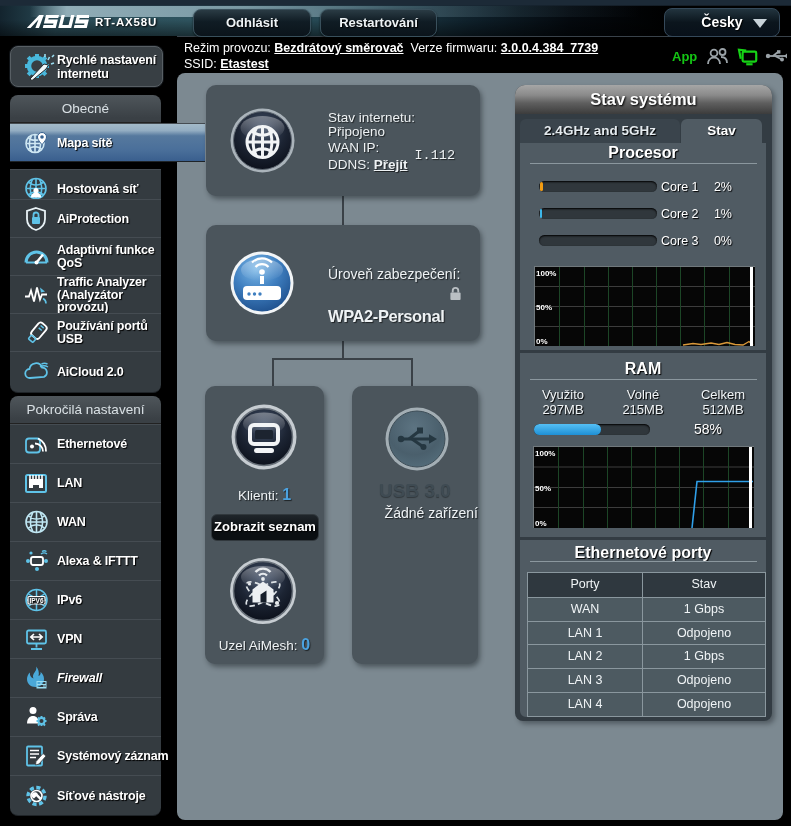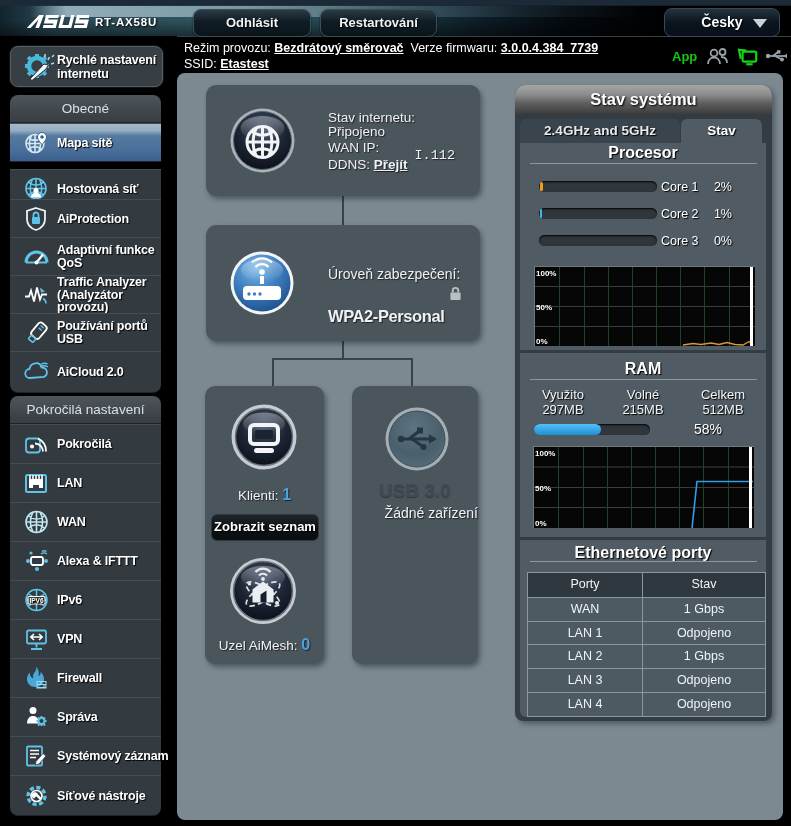--- a/index.html
+++ b/index.html
@@ -128,21 +128,21 @@
             <rect x="7.5" y="-2" width="5" height="4"></rect>
           </g>
         </g>
  </g>
  <path d="M6 28 L20 13 l4.5 1 -2.5 4 L8 29.5 Z" fill="#f2f8fa" stroke="#23282c" stroke-width="1"></path>
  <path d="M24 9 l1.5-3 M27 13 l3-1 M21 6 l0-3 M28 6 l2-2" stroke="#9adcf0" stroke-width="1.6" fill="none"></path>
 </svg>
     <div style="position:absolute;left:46px;top:50%;transform:translateY(-50%);line-height:14px;white-space:nowrap;font-size:12.5px;letter-spacing:-0.2px;">Rychlé nastavení<br>internetu</div>
   </div>
 <div class="abs mhead" style="top:95px;height:27px;line-height:27px;">Obecné</div>
-<div class="abs mitem active" style="top:123px;height:37px;">
+<div class="abs mitem active" style="top:123px;height:37px;padding-left:44px;">
     <svg width="27" height="27" viewBox="0 0 27 27">
       <g fill="none" stroke="#cfe8f4" stroke-width="1.6">
         <circle cx="12" cy="14" r="9"></circle>
         <path d="M3.5 14 h17 M12 5 v18 M5.5 8.5 c4 3 9 3 13 0 M5.5 19.5 c4-3 9-3 13 0 M8.5 5.8 c-2.5 5-2.5 11.5 0 16.4 M15.5 5.8 c2.5 5 2.5 11.5 0 16.4"></path>
       </g>
       <g>
         <path d="M19 3 a4.5 4.5 0 0 1 4.5 4.5 c0 3-4.5 7.5-4.5 7.5 s-4.5-4.5-4.5-7.5 A4.5 4.5 0 0 1 19 3 Z" fill="#fff" stroke="#35608e" stroke-width="1"></path>
         <circle cx="19" cy="7.5" r="1.8" fill="#35608e"></circle>
       </g>
     </svg>
@@ -203,21 +203,21 @@
     </svg>
     <div class="txt">AiCloud 2.0</div>
   </div>
 <div class="abs mhead" style="top:396px;height:27px;line-height:27px;">Pokročilá nastavení</div>
 <div class="abs mitem" style="top:424px;height:38px;">
     <svg width="27" height="27" viewBox="0 0 27 27">
       <rect x="3" y="8" width="14" height="14" rx="3" fill="none" stroke="#5fc3e8" stroke-width="1.8"></rect>
       <circle cx="9" cy="16" r="2" fill="#fff"></circle>
       <path d="M12 13 a8 8 0 0 1 8 8 M15 8 a13 13 0 0 1 8 13" fill="none" stroke="#fff" stroke-width="1.8"></path>
     </svg>
-    <div class="txt">Pokročilá</div>
+    <div class="txt">Ethernetové</div>
   </div>
 <div class="abs mitem" style="top:463px;height:38px;">
     <svg width="26" height="26" viewBox="0 0 26 26">
       <rect x="3" y="5" width="20" height="17" rx="1.5" fill="none" stroke="#5fc3e8" stroke-width="2"></rect>
       <path d="M7 5 v5 M10 5 v5 M13 5 v5 M16 5 v5 M19 5 v5" stroke="#fff" stroke-width="1.6"></path>
       <rect x="6" y="9" width="14" height="9" fill="#fff"></rect>
       <rect x="10" y="15" width="6" height="5" fill="#363d43"></rect>
     </svg>
     <div class="txt">LAN</div>
   </div>
@@ -253,21 +253,21 @@
     <div class="txt">IPv6</div>
   </div>
 <div class="abs mitem" style="top:619px;height:38px;">
     <svg width="27" height="27" viewBox="0 0 27 27">
       <rect x="4" y="5" width="19" height="13" rx="1.5" fill="none" stroke="#5fc3e8" stroke-width="1.8"></rect>
       <path d="M13.5 18 v4 M8 23.5 h11" stroke="#5fc3e8" stroke-width="1.8"></path>
       <path d="M8 11.5 h10 M11 8.5 l-3.2 3 3.2 3 M16 8.5 l3.2 3 -3.2 3" fill="none" stroke="#fff" stroke-width="1.6"></path>
     </svg>
     <div class="txt">VPN</div>
   </div>
-<div class="abs mitem" style="top:658px;height:38px;">
+<div class="abs mitem" style="top:658px;height:38px;font-style:italic;">
     <svg width="27" height="27" viewBox="0 0 27 27">
       <path d="M13 2 c1 3-0.5 4.5-1.5 6 c-1.5 2-2 4-1 6 c-3-1-4-3.5-3.5-6 c-2 1.5-3 4-3 6.5 c0 4.5 3.5 8 8.5 8 s8.5-3.5 8.5-8 c0-3-1.5-5.5-3.5-7 c.5 2-.5 3.5-2 4 c1-3 0-7-2.5-9.5" fill="#4aa8d8"></path>
       <g stroke="#9adcf0" stroke-width="1">
         <path d="M14 17 h9 M14 20 h9 M14 23 h9 M18 17 v3 M21 20 v3"></path>
       </g>
       <rect x="14" y="17" width="9" height="6.5" fill="none" stroke="#9adcf0" stroke-width="1"></rect>
     </svg>
     <div class="txt">Firewall</div>
   </div>
 <div class="abs mitem" style="top:697px;height:38px;">

